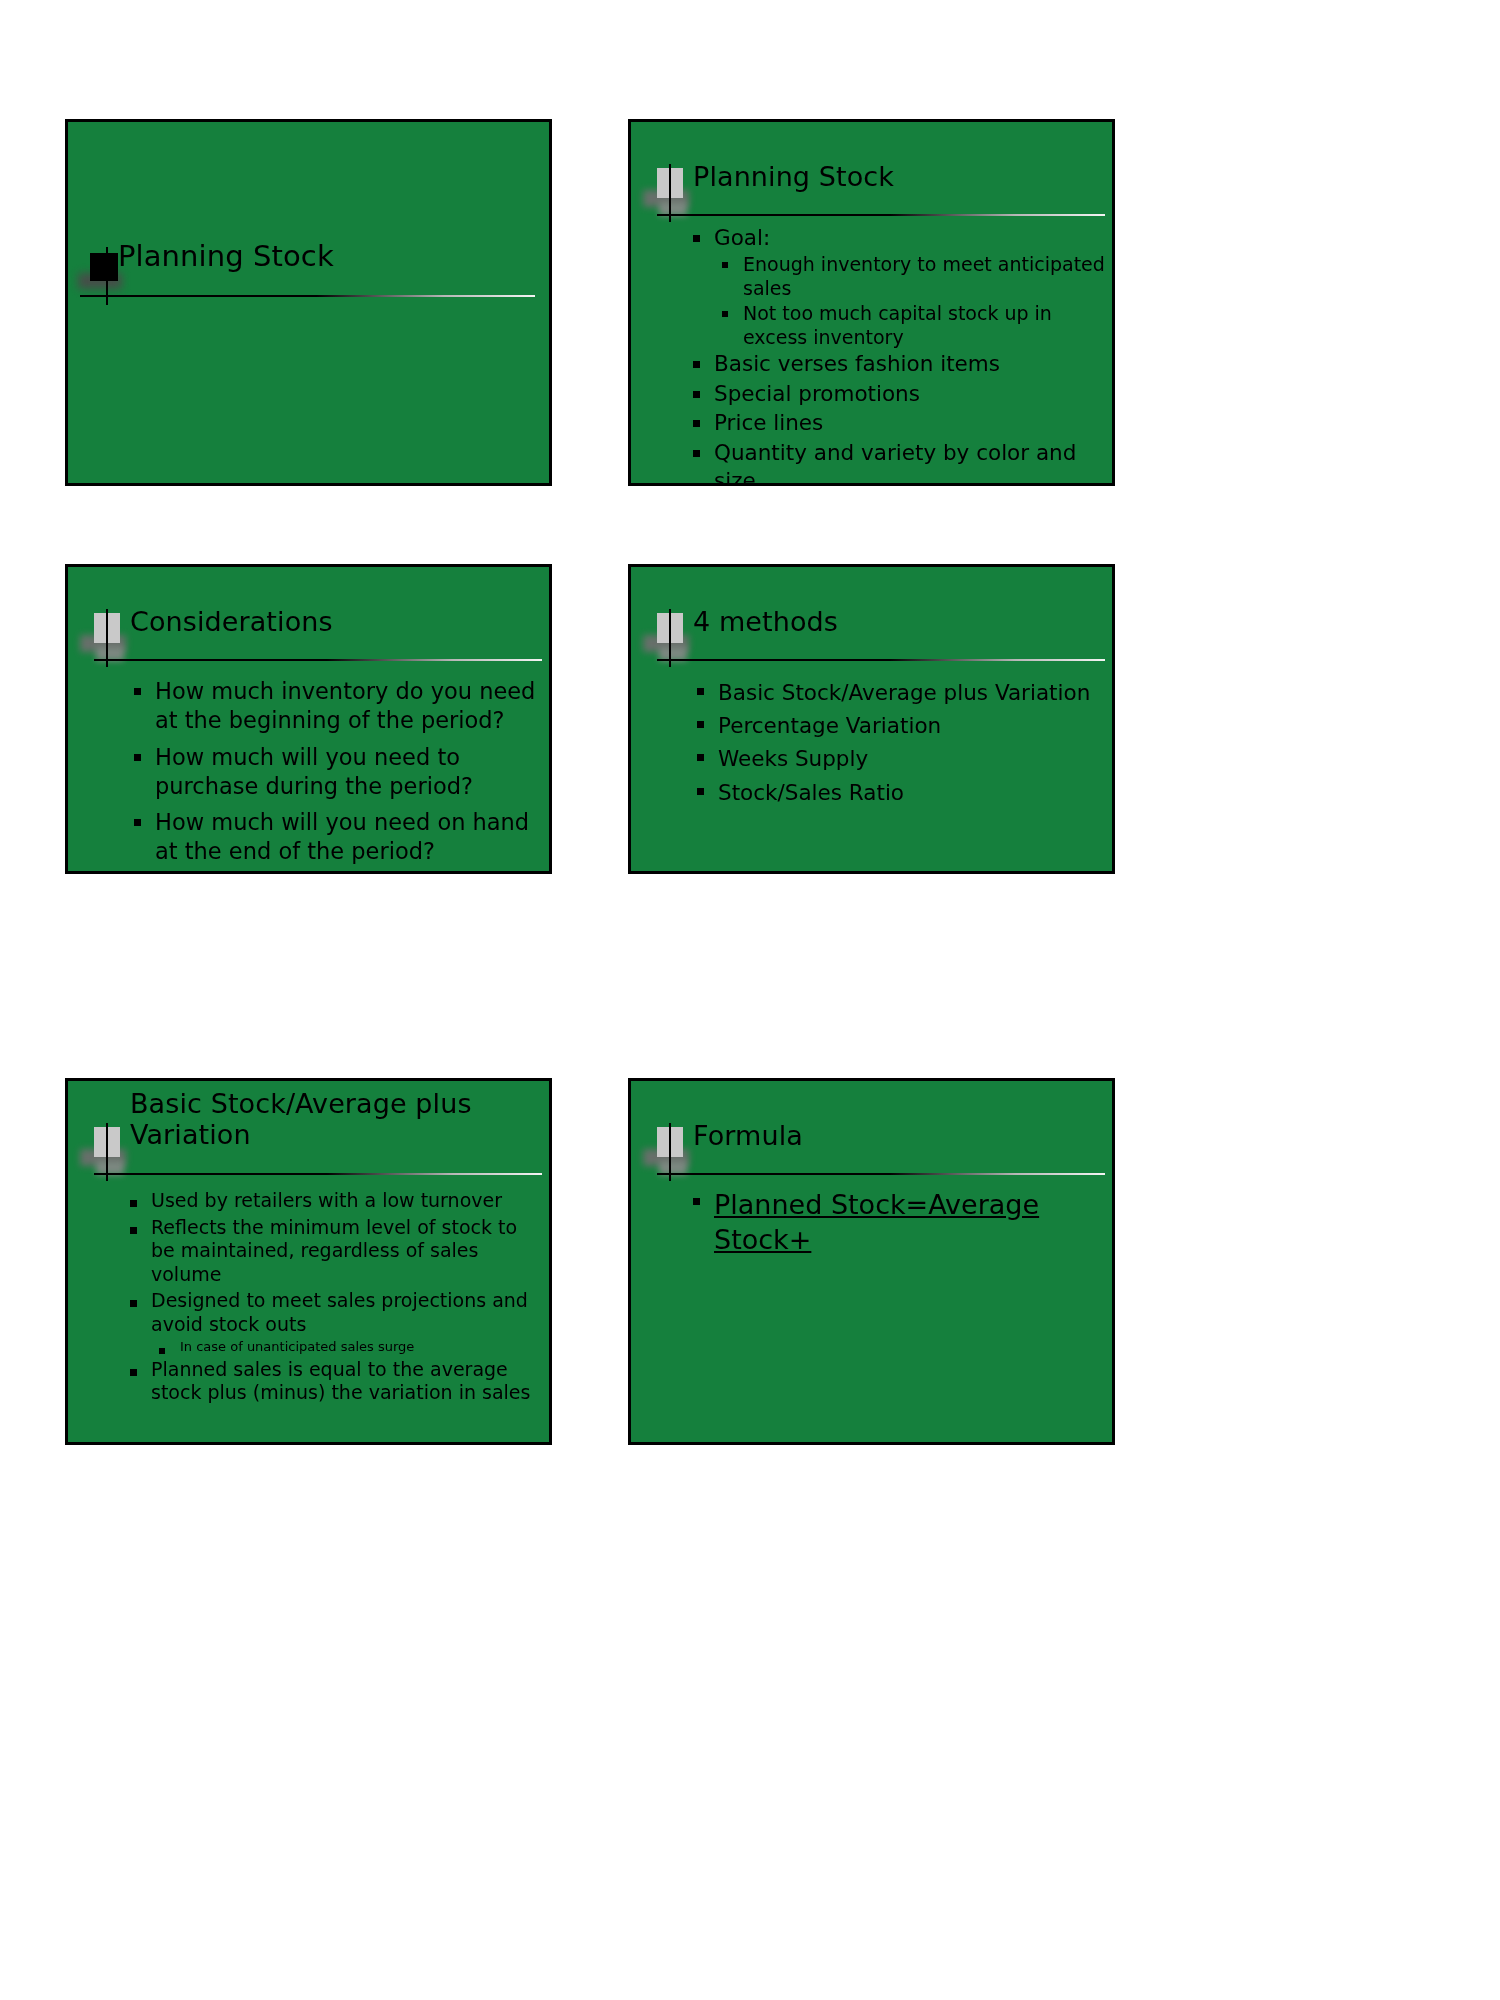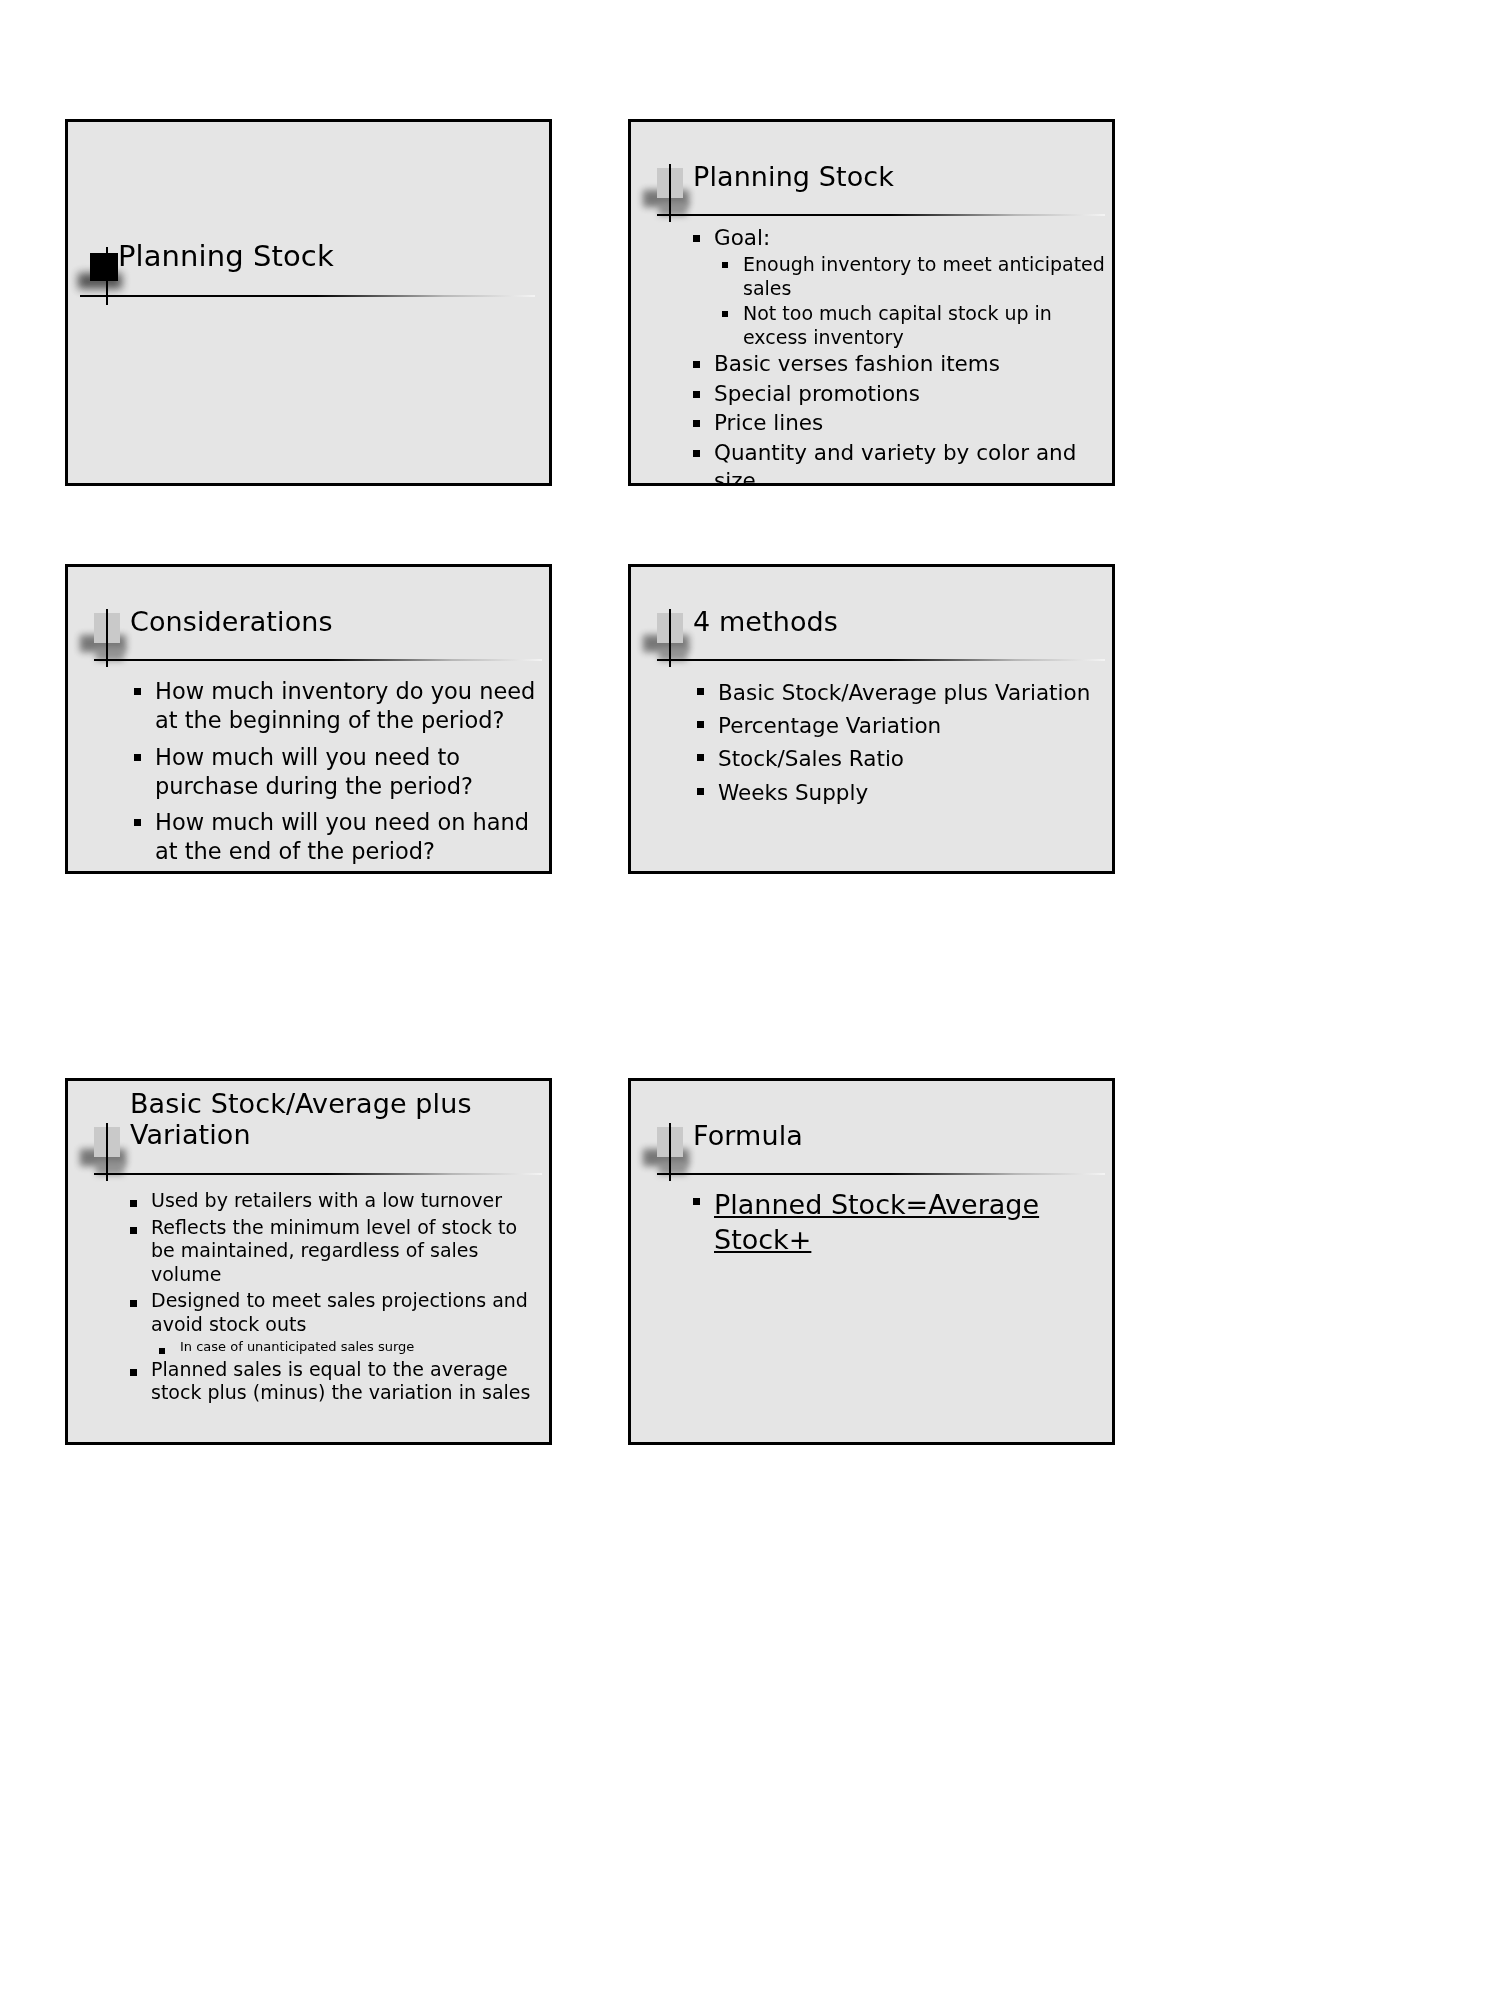--- a/index.html
+++ b/index.html
@@ -26,21 +26,21 @@
     position: absolute;
     left: 0;
     top: 0;
     width: 1500px;
     height: 2000px;
   }
 
   
   .slide {
     position: absolute;
-    background: #e5e5e5;
+    background: #15803d;
     border: 3px solid #000000;
     box-sizing: border-box;
     overflow: hidden;
   }
 
   
   .col-l { left: 65px;  width: 487px; }
   .col-r { left: 628px; width: 487px; }
   .row-1 { top: 119px;  height: 367px; }
   .row-2 { top: 564px;  height: 310px; }
@@ -336,25 +336,25 @@
           <li class="lvl1">
             <span class="marker"></span>
             <span class="txt">Basic Stock/Average plus Variation</span>
           </li>
           <li class="lvl1">
             <span class="marker"></span>
             <span class="txt">Percentage Variation</span>
           </li>
           <li class="lvl1">
             <span class="marker"></span>
+            <span class="txt">Weeks Supply</span>
+          </li>
+          <li class="lvl1">
+            <span class="marker"></span>
             <span class="txt">Stock/Sales Ratio</span>
-          </li>
-          <li class="lvl1">
-            <span class="marker"></span>
-            <span class="txt">Weeks Supply</span>
           </li>
         </ul>
       </div>
     </div>
 
     <div class="slide col-l row-3 slide-content title-2line slide-basic">
       <div class="deco">
         <span class="sq-dark"></span>
         <span class="sq-dark2"></span>
         <span class="sq-light"></span>

